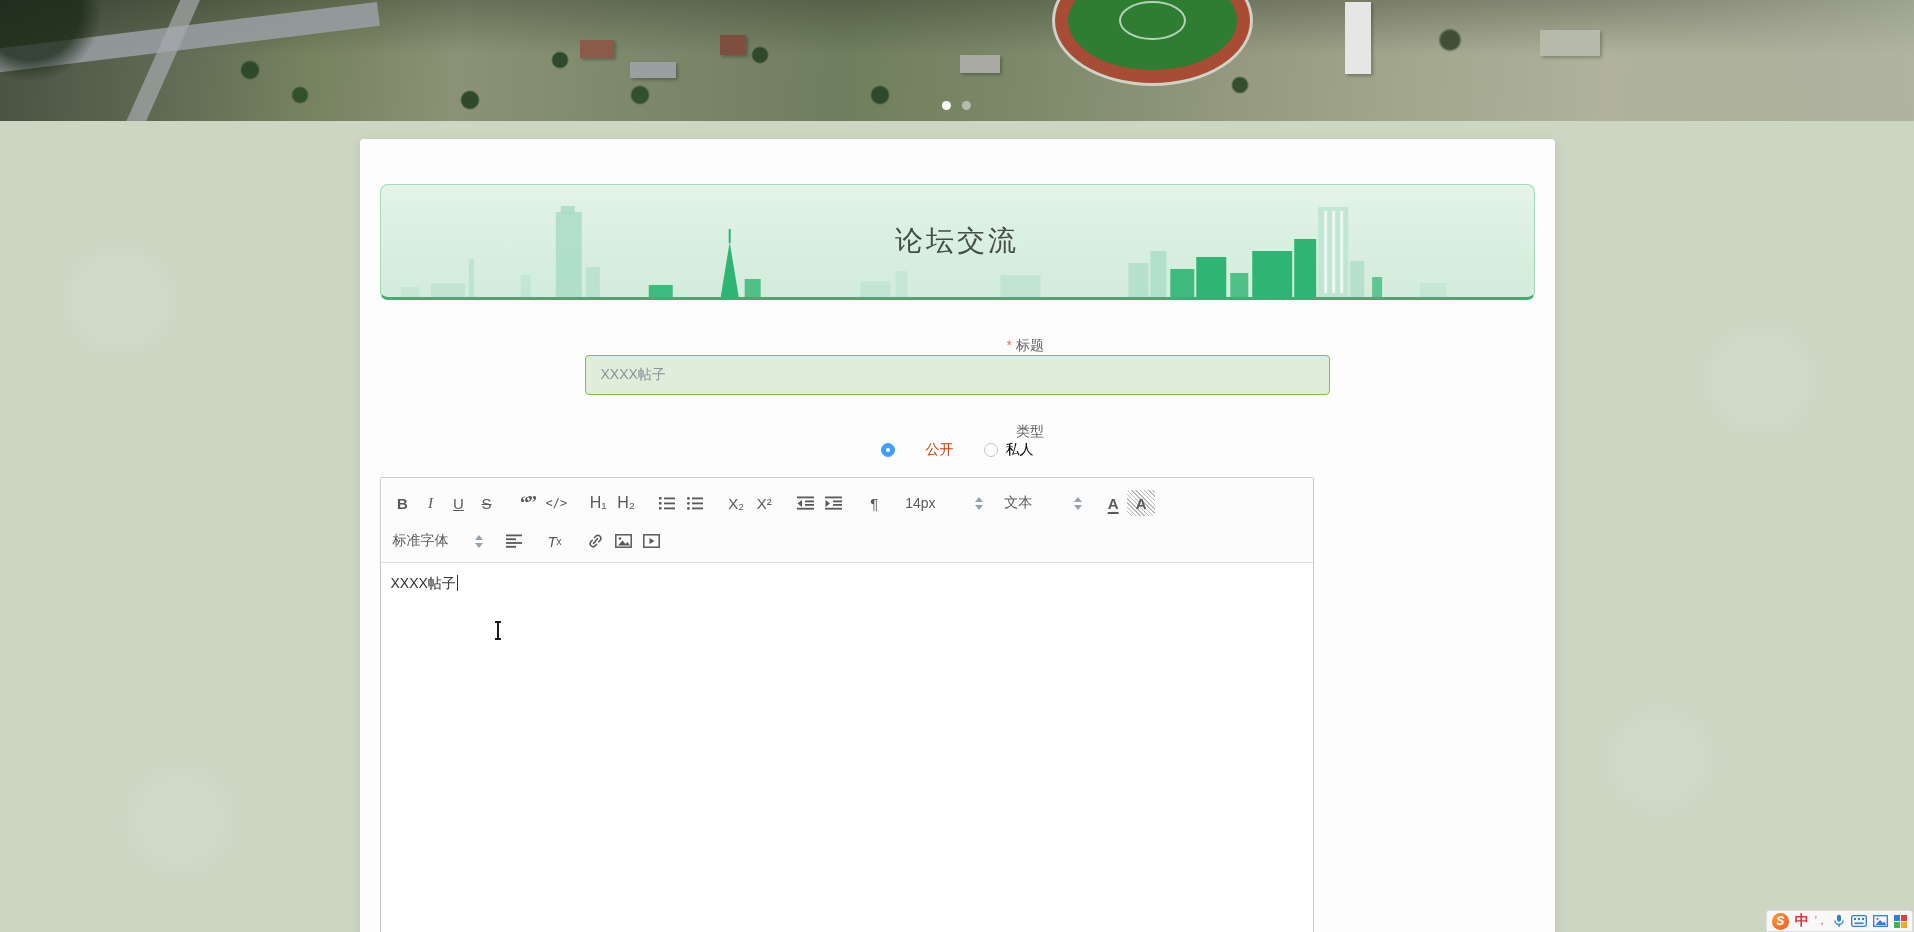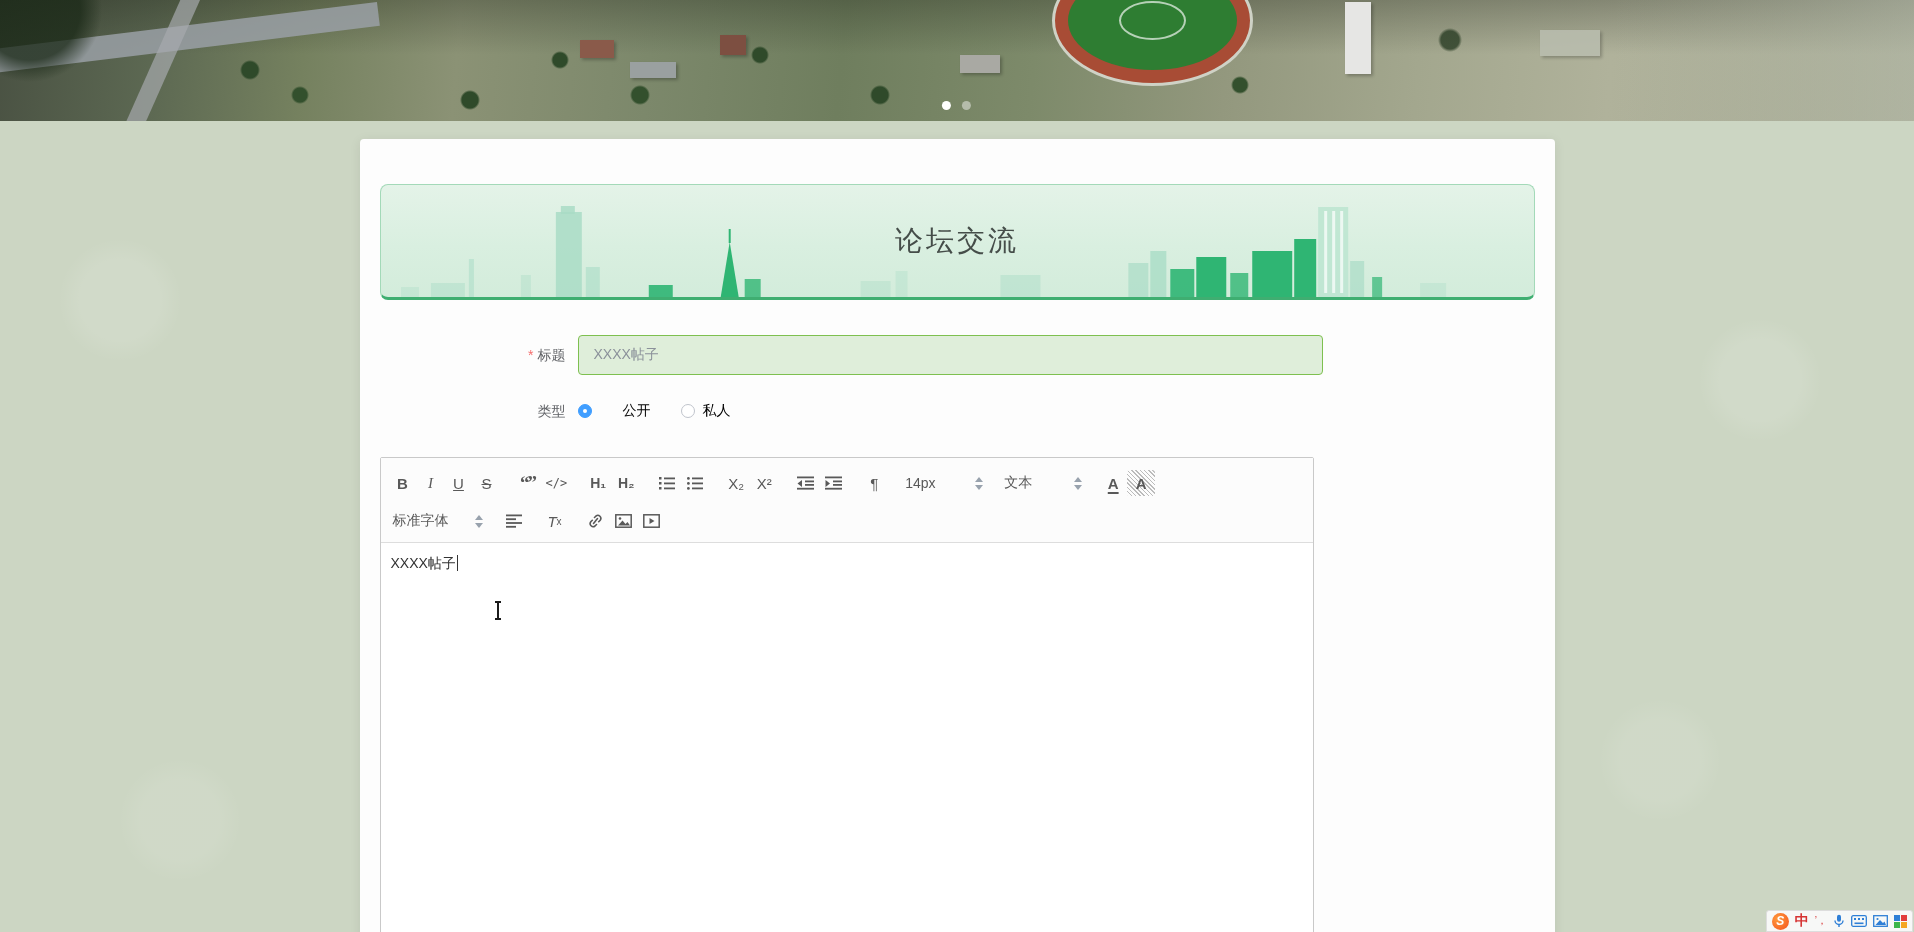--- a/index.html
+++ b/index.html
@@ -78,21 +78,21 @@
     border:1px solid #a3d9b8; border-bottom:3px solid #3fae71; border-radius:8px;
     background:linear-gradient(180deg,#e4f3e8 0%,#d9efe0 55%,#d3ecdb 100%);
   }
   .skyline { position:absolute; left:0; right:0; bottom:0; height:92px; width:100%; }
   .forum-title {
     position:absolute; inset:0; display:flex; align-items:center; justify-content:center;
     font-size:28px; color:#454d49; letter-spacing:3px;border-radius:23px;
   }
 
   
-  .form-row { display:flex; align-items:center; }
+  .form-row { display:flex; align-items:center;flex-direction:column; }
   .row-title { margin-bottom:26px; }
   .row-type  { margin-bottom:36px; height:20px; }
   .row-content { align-items:flex-start; }
   .form-label {
     width:198px; text-align:right; padding-right:12px; font-size:14px; color:#606266;
     flex:none; line-height:20px;
   }
   .row-content .form-label { padding-top:18px; }
   .required { color:#f56c6c; margin-right:4px; }
 
@@ -103,41 +103,41 @@
   }
 
   .radio-group { display:flex; align-items:center; gap:30px; }
   .radio-option { display:flex; align-items:center; gap:8px; cursor:pointer; }
   .radio-circle { width:14px; height:14px; border-radius:50%; flex:none; position:relative; }
   .radio-circle.checked { background:#409eff; border:1px solid #409eff; }
   .radio-circle.checked::after { content:""; position:absolute; left:4px; top:4px;
     width:4px; height:4px; border-radius:50%; background:#fff; }
   .radio-circle.unchecked { background:#fff; border:1px solid #c0c4cc; }
   .radio-label { font-size:14px; }
-  .radio-label.sel { color:#000000;margin-left:23px; }
+  .radio-label.sel { color:#c2410c;margin-left:23px; }
   .radio-label.unsel { color:#000000; }
 
   
   .editor { width:934px; border:1px solid #c9c9c9; background:#fff; border-radius:2px; }
   .toolbar { padding:5px 8px 3px; border-bottom:1px solid #ddd; background:#fcfcfc; }
   .tb-row { display:flex; align-items:center; height:40px; flex-wrap:nowrap; }
   .tb-row2 { height:36px; }
   .tb {
     min-width:28px; height:26px; border:none; background:transparent; color:#595959;
     font-size:15px; display:flex; align-items:center; justify-content:center;
     cursor:pointer; padding:0 4px; border-radius:3px; font-family:inherit;
   }
   .gap { margin-left:13px; }
   .g-bold { font-weight:700; }
   .g-italic { font-style:italic; font-family:"Liberation Serif","DejaVu Serif",serif; }
   .g-under { text-decoration:underline; }
   .g-strike { text-decoration:line-through; }
   .g-quote { font-family:"Liberation Serif","DejaVu Serif",serif; font-weight:700; font-size:19px; letter-spacing:-2px; }
   .g-code { font-family:"DejaVu Sans Mono","Liberation Mono",monospace; font-size:12px; }
-  .g-h { font-weight:700; font-size:14px; }
+  .g-h { font-weight:400; font-size:16px; }
   .g-colorA { font-weight:700; text-decoration:underline; text-decoration-thickness:2px; text-underline-offset:3px; }
   .g-hlA { font-weight:700;
     background:repeating-linear-gradient(45deg,#bbb 0 1px,transparent 1px 3px); padding:0 2px; }
   .g-clear { font-style:italic; }
   .g-clear .small-x { font-size:10px; vertical-align:-3px; font-style:normal; }
 
   .select-ctl { display:flex; align-items:center; cursor:pointer; color:#595959; font-size:14px; padding:0 4px; height:26px; }
   .select-ctl .val { min-width:44px; }
   .sort { display:inline-flex; flex-direction:column; gap:3px; margin-left:26px; }
   .sort .up { width:0; height:0; border-left:4px solid transparent; border-right:4px solid transparent; border-bottom:5px solid #98a2ad; }

